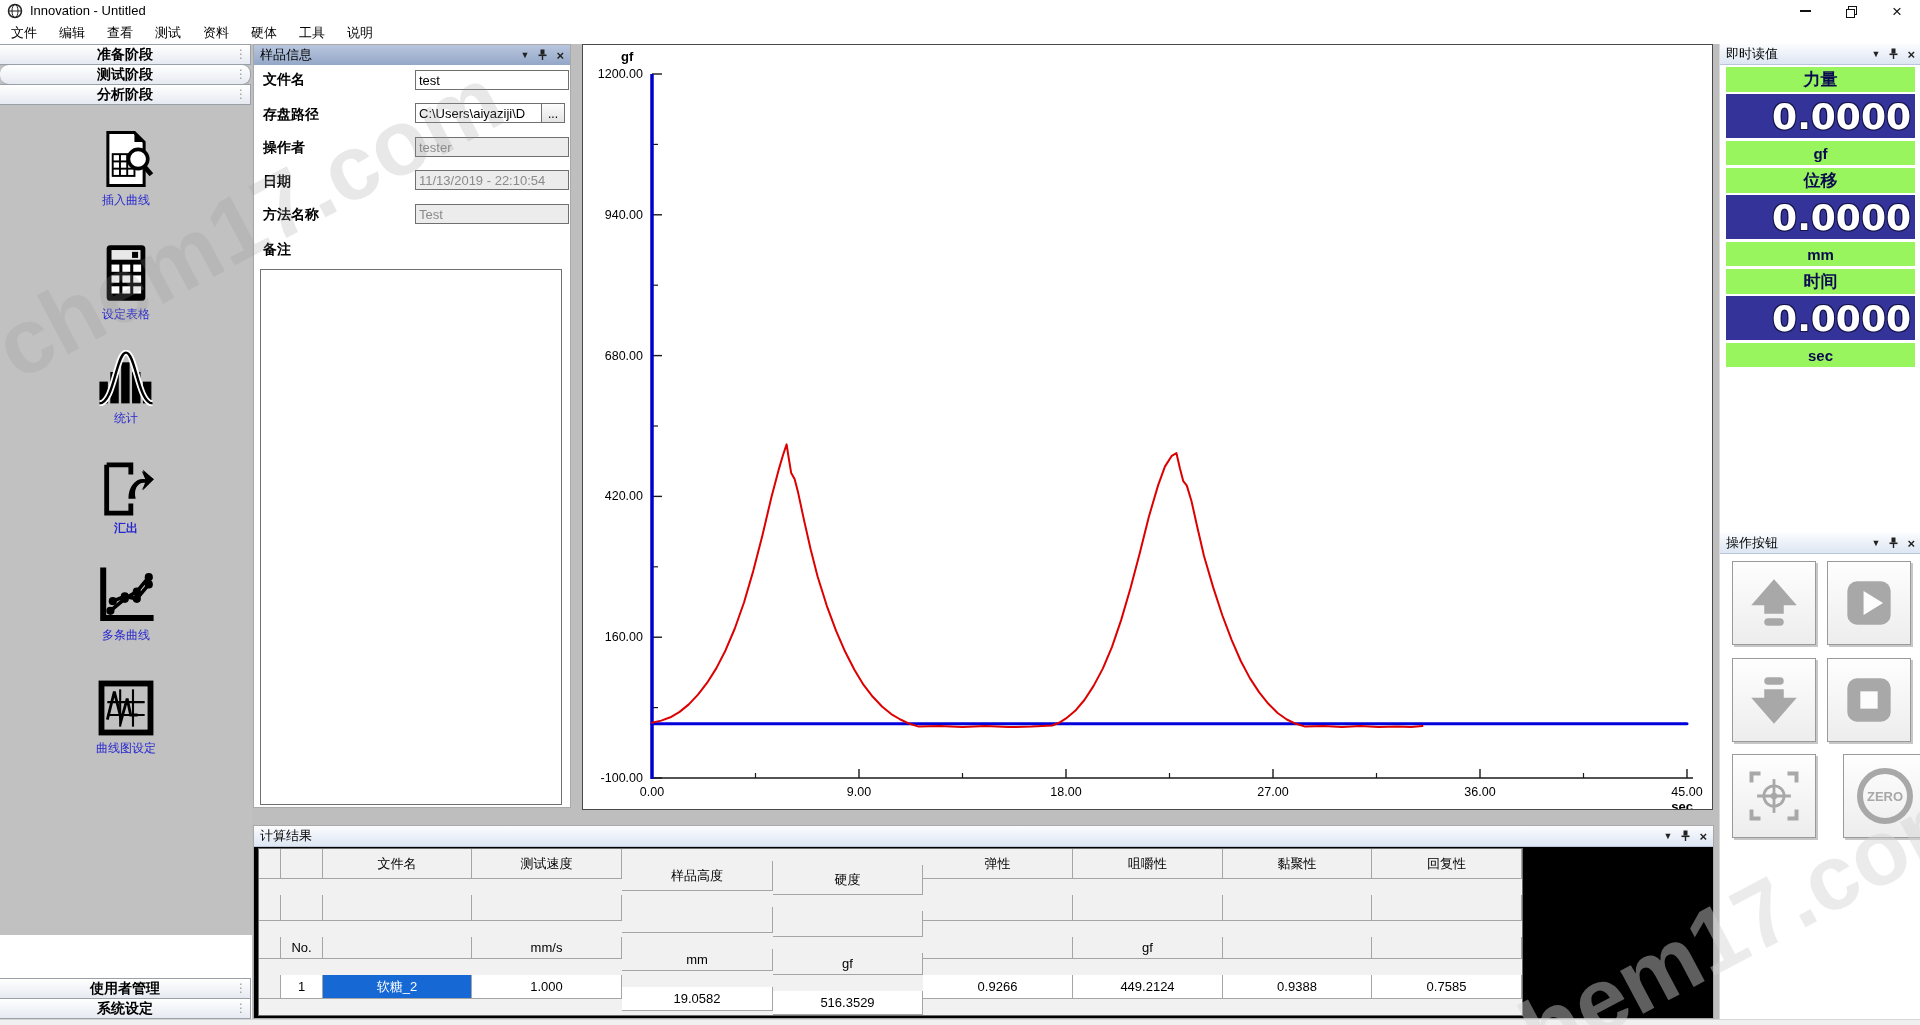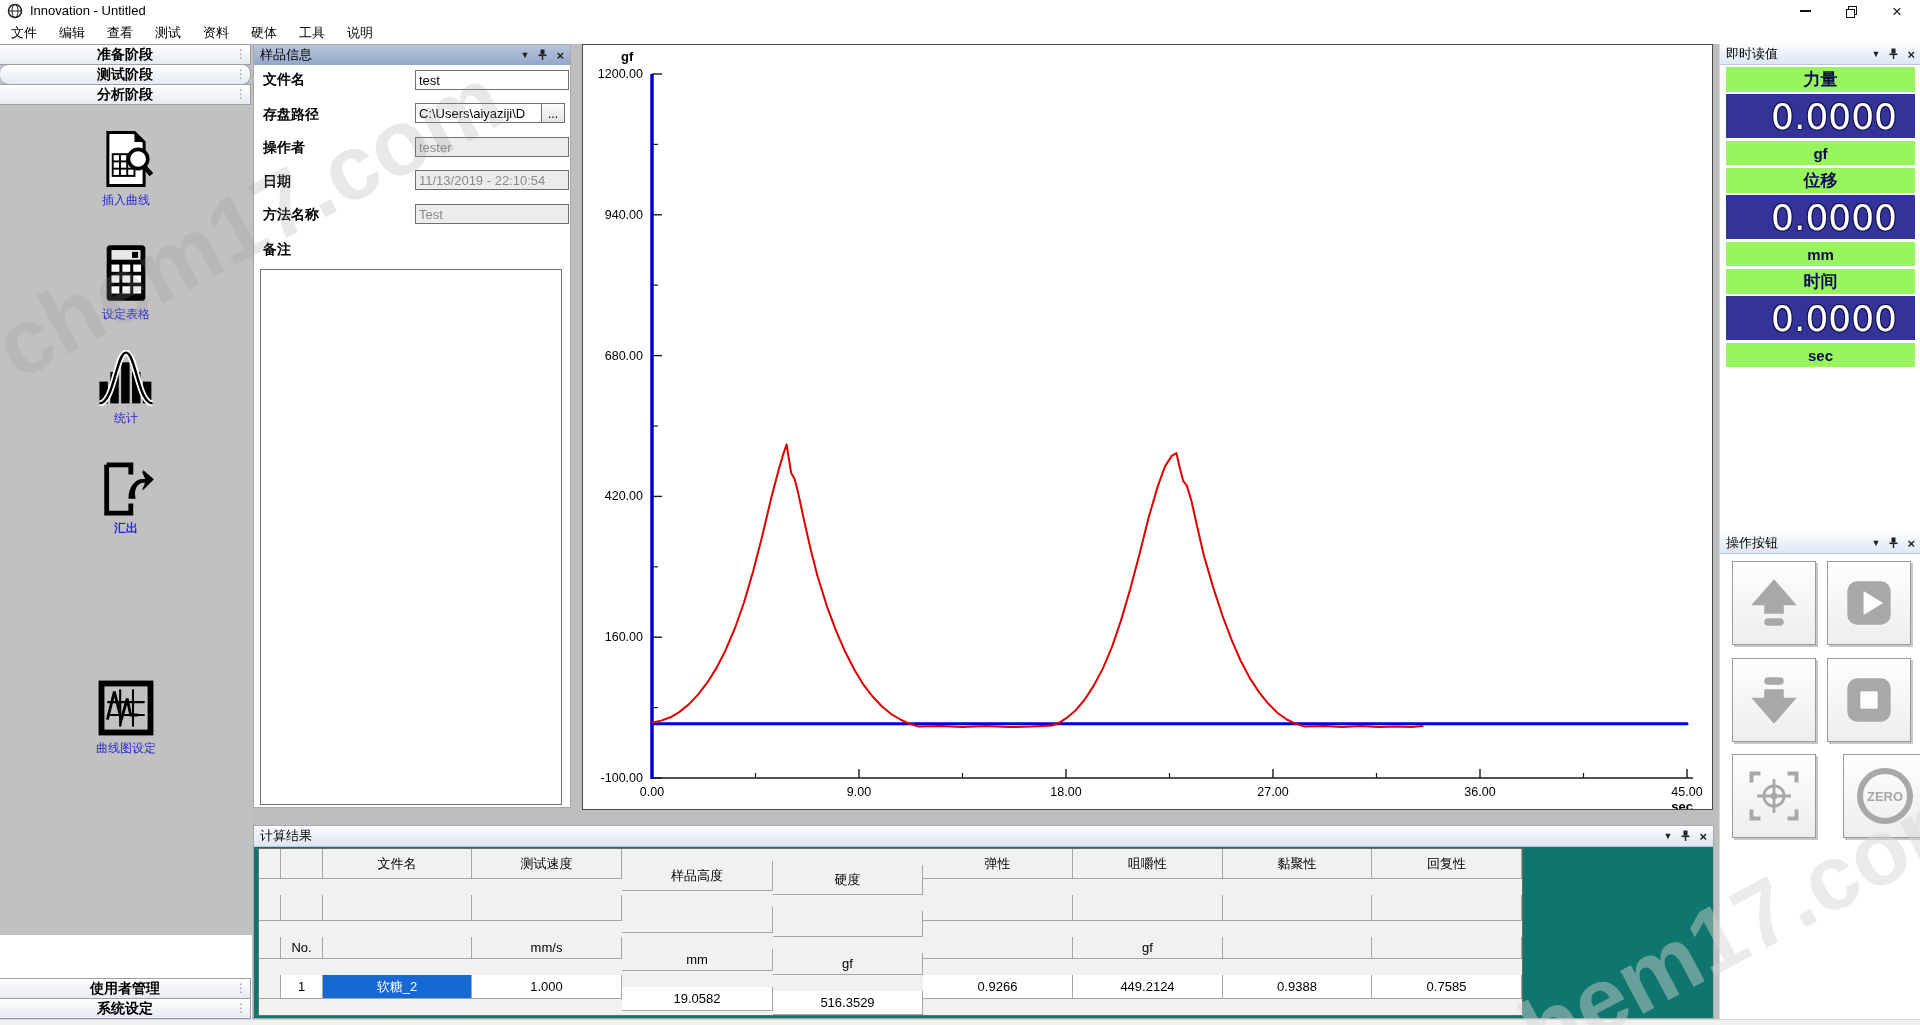--- a/index.html
+++ b/index.html
@@ -54,32 +54,32 @@
            resize:none;font-family:"Liberation Sans","DejaVu Sans",sans-serif;}
   
   .chart-panel{position:absolute;left:582px;top:44px;width:1131px;height:766px;background:#fff;border:1px solid #4a4a4a;box-sizing:border-box;}
   
   .rightdock{position:absolute;left:1719px;top:44px;width:201px;height:975px;background:#ffffff;border-left:1px solid #d9d9d9;box-sizing:border-box;}
   .readouts-header{position:absolute;left:0;top:0;width:201px;height:20px;}
   .ro-block{position:absolute;left:6px;width:189px;box-sizing:border-box;}
   .ro-label{background:#98f55e;height:25px;display:flex;align-items:center;justify-content:center;
             font-size:17px;font-weight:bold;color:#0a0a50;}
   .ro-value{background:#333399;height:44px;display:flex;align-items:center;justify-content:flex-end;
-            padding-right:18px;font-size:36px;font-weight:normal;color:#fff;font-family:"DejaVu Sans",sans-serif;
+            padding-right:4px;font-size:36px;font-weight:bold;color:#fff;font-family:"DejaVu Sans",sans-serif;
             text-shadow:1px 1px 0 #14144a,-1px -1px 0 #14144a,1px -1px 0 #14144a,-1px 1px 0 #14144a;box-sizing:border-box;}
   .ro-unit{background:#98f55e;height:24px;display:flex;align-items:center;justify-content:center;
             font-size:15px;font-weight:bold;color:#0a0a50;}
   .ctrl-header{position:absolute;left:0;top:489px;width:201px;height:20px;}
   .ctrl-btn{position:absolute;width:84px;height:84px;background:linear-gradient(#fefefe,#ededed);
             border:1px solid #9a9a9a;box-shadow:2px 2px 0 rgba(0,0,0,0.22);box-sizing:border-box;
             display:flex;align-items:center;justify-content:center;}
   .zero-ring{width:56px;height:56px;border:6px solid #a8a8a8;border-radius:50%;display:flex;
             align-items:center;justify-content:center;font-size:13px;font-weight:bold;color:#a8a8a8;box-sizing:border-box;}
   
-  .results-panel{position:absolute;left:253px;top:825px;width:1461px;height:194px;background:#0f766e;
+  .results-panel{position:absolute;left:253px;top:825px;width:1461px;height:194px;background:#000000;
             border:1px solid #a9a9a9;box-sizing:border-box;}
   .results-body{position:absolute;left:0;top:20px;right:0;bottom:0;}
   .rtable{position:absolute;left:4px;top:2px;border:1px solid #6b6b6b;background:#f1f1f1;}
   .trow{display:flex;}
   .tcell{border-right:1px solid #a5a5a5;border-bottom:1px solid #a5a5a5;box-sizing:border-box;
          display:flex;align-items:center;justify-content:center;font-size:13px;background:#f1f1f1;overflow:hidden;}
   .c0{width:22px;} .c1{width:42px;} .c2{width:149px;} .c3{width:150px;} .c4{width:151px;margin-top:12px;}
   .c5{width:150px;margin-top:16px;} .c6{width:150px;} .c7{width:150px;} .c8{width:149px;} .c9{width:150px;}
   .r0 .tcell{height:30px;} .r1 .tcell{height:26px;} .r2 .tcell{height:22px;} .r3 .tcell{height:24px;background:#fff;}
   .r3 .tcell.c0{background:#f1f1f1;}
@@ -196,20 +196,38 @@
 
     <div class="tool" style="top:418px;font-weight:bold;">
       <svg width="58" height="54" viewBox="0 0 48 44">
         <path d="M8 2 h20 v8 M8 2 v40 h20 v-8" fill="none" stroke="#000" stroke-width="4"></path>
         <path d="M26 30 C26 18 34 12 40 14 l-3-7 10 7 -10 9 3-6 C34 16 30 22 32 30 z" fill="#000"></path>
         <path d="M40 14 l-2 -8 9 8 -9 9 2 -7" fill="#000"></path>
       </svg>
       <span class="tool-label">汇出</span>
     </div>
 
+    <div class="tool" style="top:521px;">
+      <svg width="60" height="58" viewBox="0 0 50 48">
+        <path d="M6 2 V44 H48" fill="none" stroke="#000" stroke-width="5"></path>
+        <polyline points="12,38 24,28 34,22 44,10" fill="none" stroke="#000" stroke-width="3"></polyline>
+        <polyline points="14,30 24,26 34,28 44,16" fill="none" stroke="#000" stroke-width="3"></polyline>
+        <g fill="#000">
+          <circle cx="12" cy="38" r="3.4"></circle>
+            <circle cx="24" cy="28" r="3.4"></circle>
+            <circle cx="34" cy="22" r="3.4"></circle>
+            <circle cx="44" cy="10" r="3.4"></circle>
+          <circle cx="14" cy="30" r="3.4"></circle>
+            <circle cx="24" cy="26" r="3.4"></circle>
+            <circle cx="34" cy="28" r="3.4"></circle>
+            <circle cx="44" cy="16" r="3.4"></circle>
+        </g>
+      </svg>
+      <span class="tool-label">多条曲线</span>
+    </div>
 
     <div class="tool" style="top:636px;">
       <svg width="56" height="56" viewBox="0 0 48 48">
         <rect x="3" y="3" width="42" height="42" fill="#c1c1c1" stroke="#000" stroke-width="5"></rect>
         <g stroke="#000" stroke-width="1.8">
           <line x1="8" y1="19" x2="40" y2="19"></line>
             <line x1="8" y1="30" x2="40" y2="30"></line>
           <line x1="19" y1="8" x2="19" y2="40"></line>
             <line x1="30" y1="8" x2="30" y2="40"></line>
         </g>

